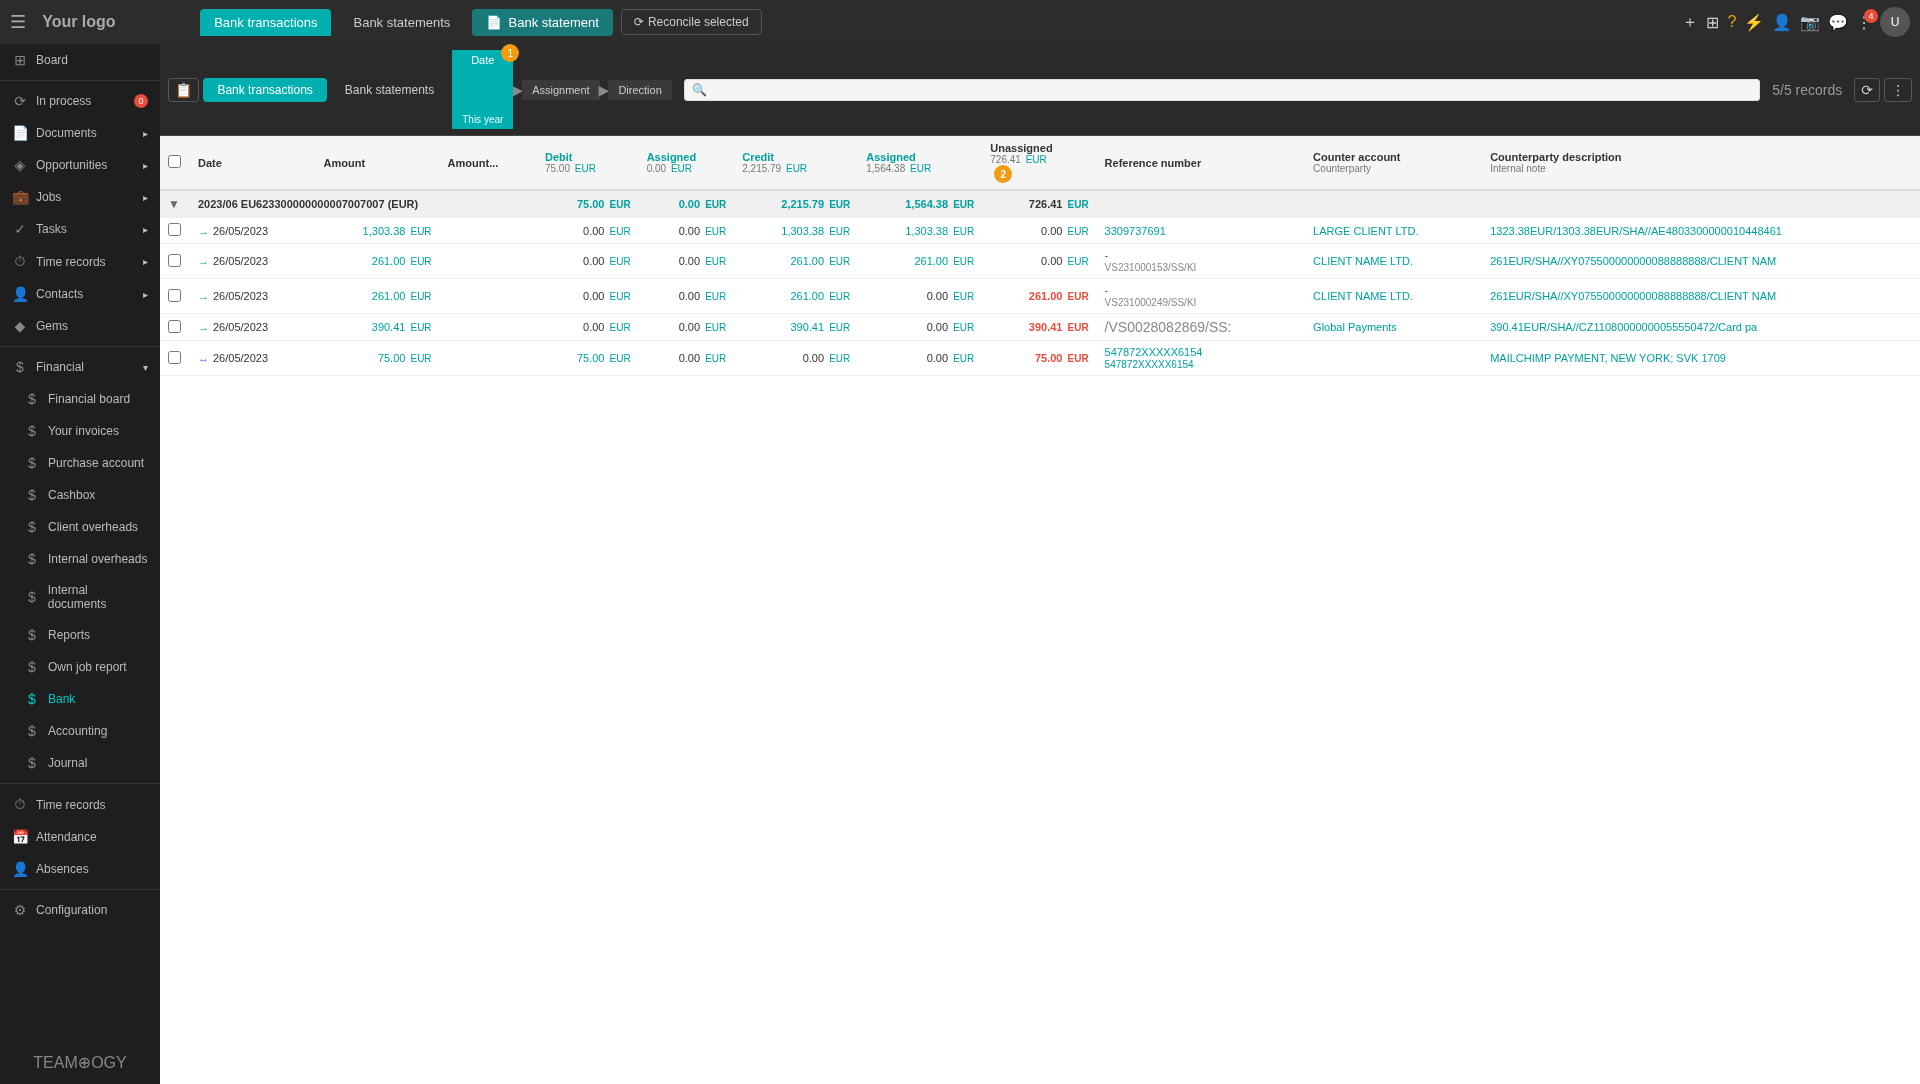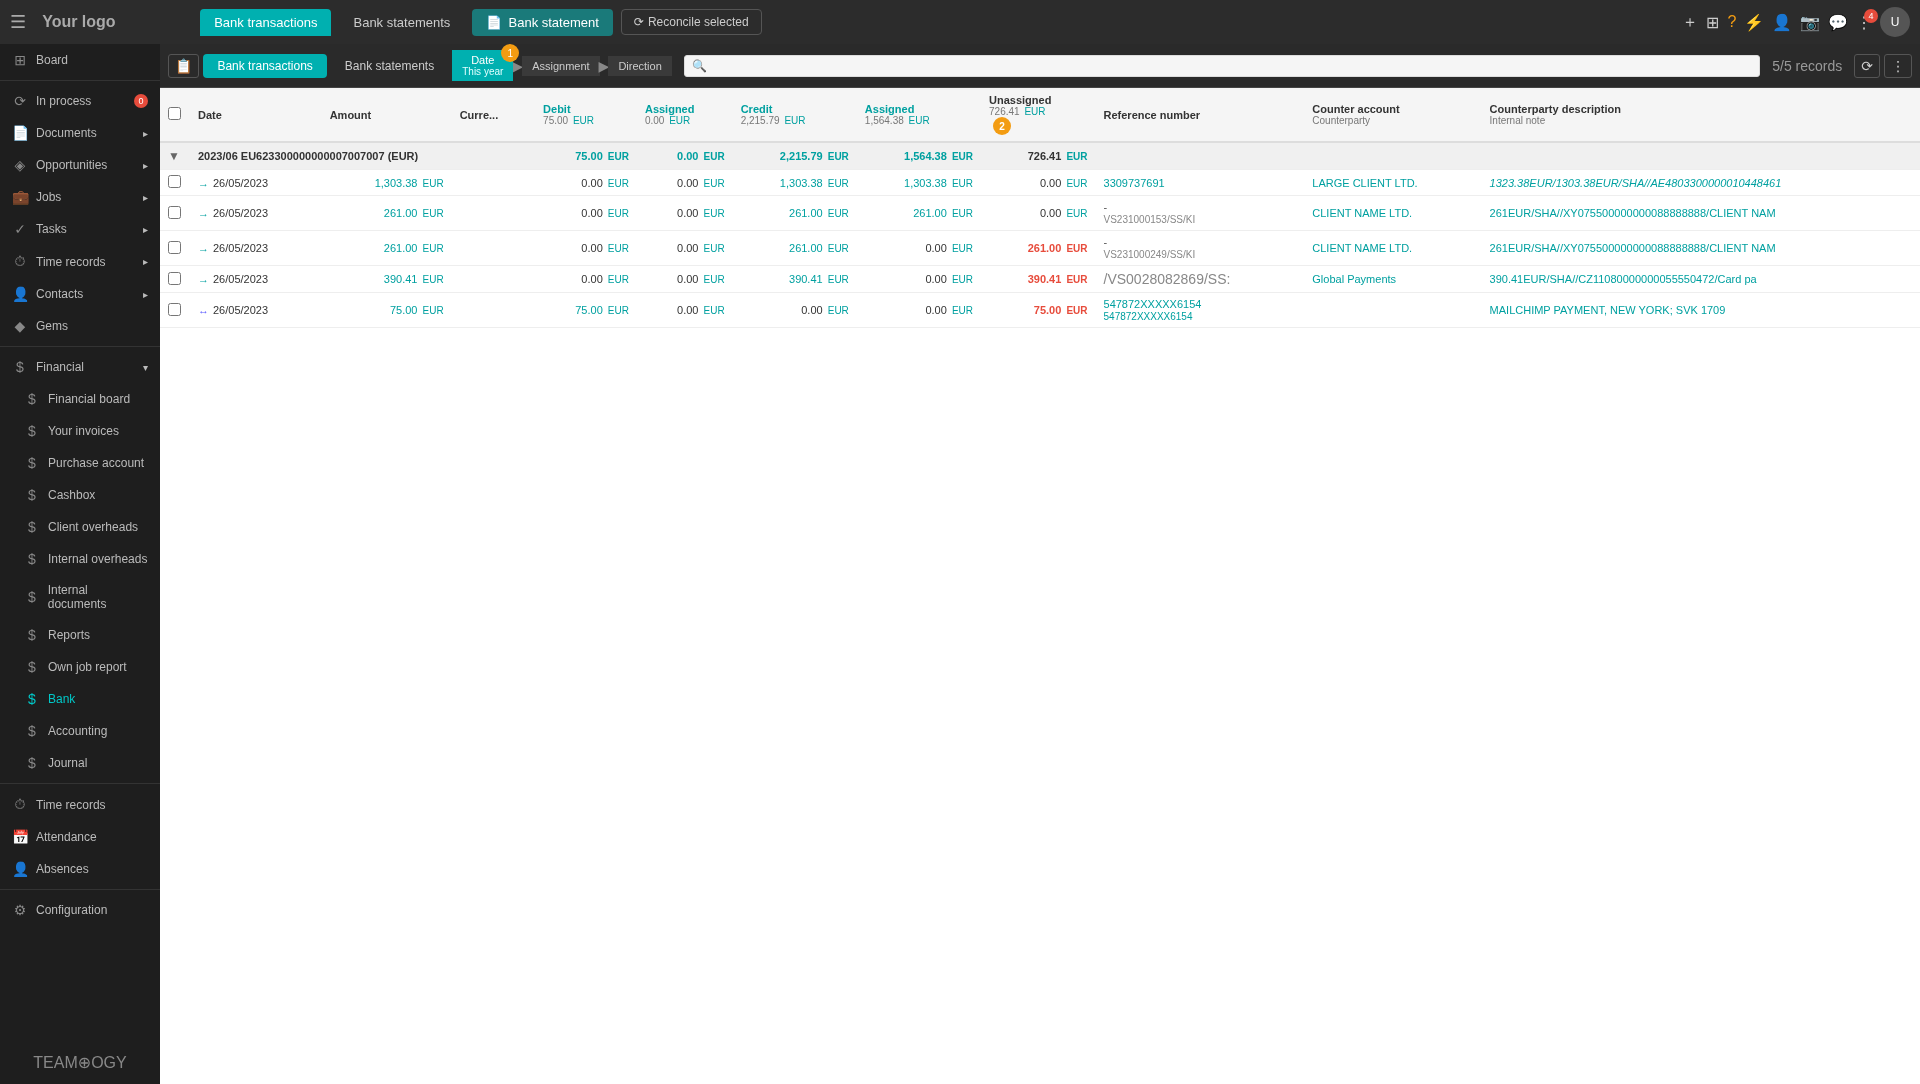--- a/index.html
+++ b/index.html
@@ -234,21 +234,21 @@
       <button class="sub-tab active">
         <span>Bank transactions</span>
       </button>
       <button class="sub-tab">
         <span>Bank statements</span>
       </button>
 
       <div class="filter-breadcrumb">
         <button style="background:#00b0b0; border:none; color:#fff; padding:4px 10px; cursor:pointer; font-size:11px; position:relative;">
           <div style="font-size:11px;">Date</div>
-          <div style="font-size:10px; color:#e0ffff;">This year</div>
+          <div style="font-size:10px; color:#e0ffff;margin-top:48px;">This year</div>
           <span class="orange-badge">1</span>
         </button>
         <span style="color:#888; font-size:14px; margin:0 -1px;">▶</span>
         <button style="background:#3a3a3a; border:none; color:#ccc; padding:4px 10px; cursor:pointer; font-size:11px;">
           <span>Assignment</span>
         </button>
         <span style="color:#888; font-size:14px; margin:0 -1px;">▶</span>
         <button style="background:#3a3a3a; border:none; color:#ccc; padding:4px 10px; cursor:pointer; font-size:11px;">
           <span>Direction</span>
         </button>
@@ -264,21 +264,21 @@
       <button class="more-btn">⋮</button>
     </div>
 
     <div class="table-area">
       <table>
         <thead>
           <tr>
             <th style="width:30px;"><input type="checkbox" style=""></th>
             <th>Date</th>
             <th>Amount</th>
-            <th>Curre...</th>
+            <th>Amount...</th>
             <th class="cyan">
               Debit<span class="sub-th">75.00 <span class="currency">EUR</span></span>
             </th>
             <th class="cyan">
               Assigned<span class="sub-th">0.00 <span class="currency">EUR</span></span>
             </th>
             <th class="cyan">
               Credit<span class="sub-th">2,215.79 <span class="currency">EUR</span></span>
             </th>
             <th class="cyan">
@@ -315,21 +315,21 @@
             <td><span style="color:#00a0a0; margin-right:4px;">→</span>26/05/2023</td>
             <td class="cyan amount-col">1,303.38 <span class="currency">EUR</span></td>
             <td></td>
             <td class="amount-col">0.00 <span class="currency">EUR</span></td>
             <td class="amount-col">0.00 <span class="currency">EUR</span></td>
             <td class="cyan amount-col">1,303.38 <span class="currency">EUR</span></td>
             <td class="cyan amount-col">1,303.38 <span class="currency">EUR</span></td>
             <td class="amount-col">0.00 <span class="currency">EUR</span></td>
             <td style="color:#00a0a0;">3309737691</td>
             <td style="color:#00a0a0;">LARGE CLIENT LTD.</td>
-            <td style="color:#00a0a0; overflow:hidden; max-width:300px;font-style:italic;">1323.38EUR/1303.38EUR/SHA//AE4803300000010448461</td>
+            <td style="color:#00a0a0; overflow:hidden; max-width:300px;">1323.38EUR/1303.38EUR/SHA//AE4803300000010448461</td>
           </tr>
 
           <tr>
             <td><input type="checkbox" style=""></td>
             <td><span style="color:#00a0a0; margin-right:4px;">→</span>26/05/2023</td>
             <td class="cyan amount-col">261.00 <span class="currency">EUR</span></td>
             <td></td>
             <td class="amount-col">0.00 <span class="currency">EUR</span></td>
             <td class="amount-col">0.00 <span class="currency">EUR</span></td>
             <td class="cyan amount-col">261.00 <span class="currency">EUR</span></td>

